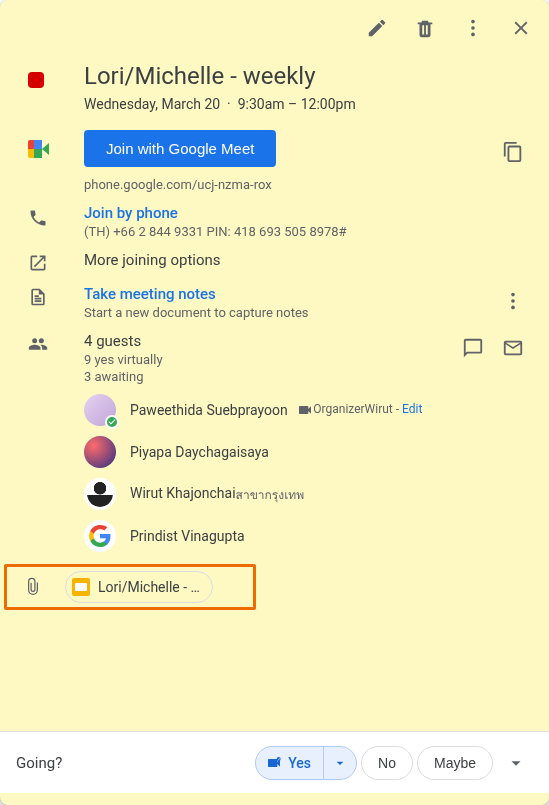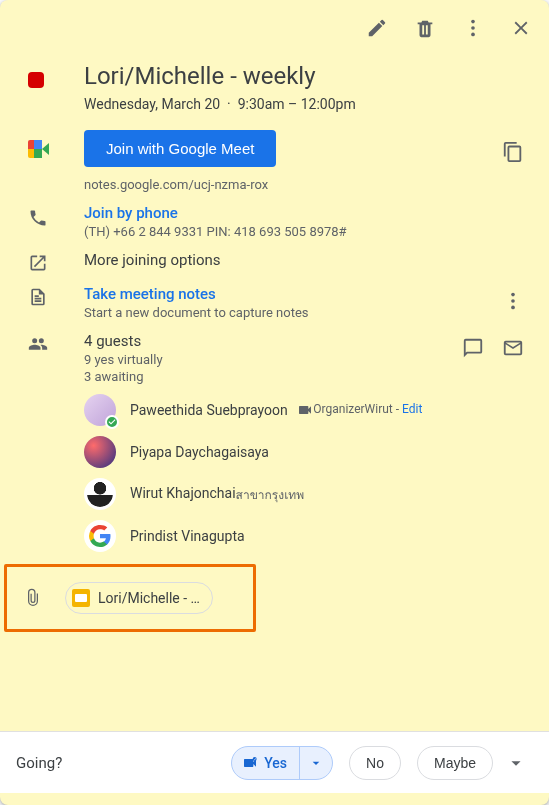--- a/index.html
+++ b/index.html
@@ -105,21 +105,21 @@
     background: #fff; display: flex; align-items: center; justify-content: center;
   }
   .av-check svg { width: 12px; height: 12px; }
 
   
   .attach-wrap {
     border: 3px solid #ed6c02;
     border-radius: 2px;
     padding: 6px 8px 6px 8px;
     width: 252px;
-    height: 68px;
+    height: 46px;
     display: flex; align-items: center;
     margin-left: -12px;
   }
   .attach-wrap .ic-inner { width: 36px; display:flex; align-items:center; justify-content:center; color:#5f6368; }
   .chip {
     display: inline-flex; align-items: center;
     border: 1px solid #dadce0; border-radius: 16px;
     height: 32px; padding: 0 12px 0 6px;
     font-size: 14px; color: #3c4043;
     max-width: 170px;
@@ -175,21 +175,21 @@
   .yes-group .yes svg { width: 16px; height: 16px; }
   .yes-group .caret {
     display: inline-flex; align-items: center; justify-content: center;
     width: 32px; color: #1967d2;
     cursor: pointer;
   }
   .footer .collapse {
     width: 34px; display:flex; align-items:center; justify-content:center;
     color: #5f6368; margin-left: 6px;
   }
-  .rsvp-group { display:flex; gap:16px; align-items:center; }
+  .rsvp-group { display:flex; gap:4px; align-items:center; }
 
   
   .meet-icon { position: relative; width: 22px; height: 18px; }
   .meet-icon .r1 { position:absolute; left:0; top:0; width:6px; height:9px; background:#ea4335; border-top-left-radius:2px;}
   .meet-icon .r2 { position:absolute; left:0; top:9px; width:6px; height:9px; background:#fbbc04; border-bottom-left-radius:2px;}
   .meet-icon .r3 { position:absolute; left:6px; top:0; width:8px; height:9px; background:#4285f4;}
   .meet-icon .r4 { position:absolute; left:6px; top:9px; width:8px; height:9px; background:#34a853;}
   .meet-icon .tri { position:absolute; left:14px; top:3px; width:0; height:0;
     border-top:6px solid transparent; border-bottom:6px solid transparent; border-right:7px solid #34a853;}
 
@@ -273,21 +273,21 @@
       </div>
       <div class="bd">
         <div class="row-right" style="top:6px;">
           <div class="iconbtn" style="width:32px;height:32px;">
             <svg viewBox="0 0 24 24" fill="currentColor">
                 <path d="M16 1H4a2 2 0 0 0-2 2v14h2V3h12V1zm3 4H8a2 2 0 0 0-2 2v14a2 2 0 0 0 2 2h11a2 2 0 0 0 2-2V7a2 2 0 0 0-2-2zm0 16H8V7h11v14z"></path>
               </svg>
           </div>
         </div>
         <button class="joinbtn">Join with Google Meet</button>
-        <div class="meetlink">notes.google.com/ucj-nzma-rox</div>
+        <div class="meetlink">phone.google.com/ucj-nzma-rox</div>
       </div>
     </div>
 
     <div class="row">
       <div class="ic" style="padding-top:4px;">
         <svg viewBox="0 0 24 24" fill="currentColor">
             <path d="M6.6 10.8a15.1 15.1 0 006.6 6.6l2.2-2.2a1 1 0 011-.25 11.4 11.4 0 003.6.58 1 1 0 011 1V20a1 1 0 01-1 1A17 17 0 013 4a1 1 0 011-1h3.5a1 1 0 011 1 11.4 11.4 0 00.58 3.6 1 1 0 01-.25 1L6.6 10.8z"></path>
           </svg>
       </div>
       <div class="bd">

